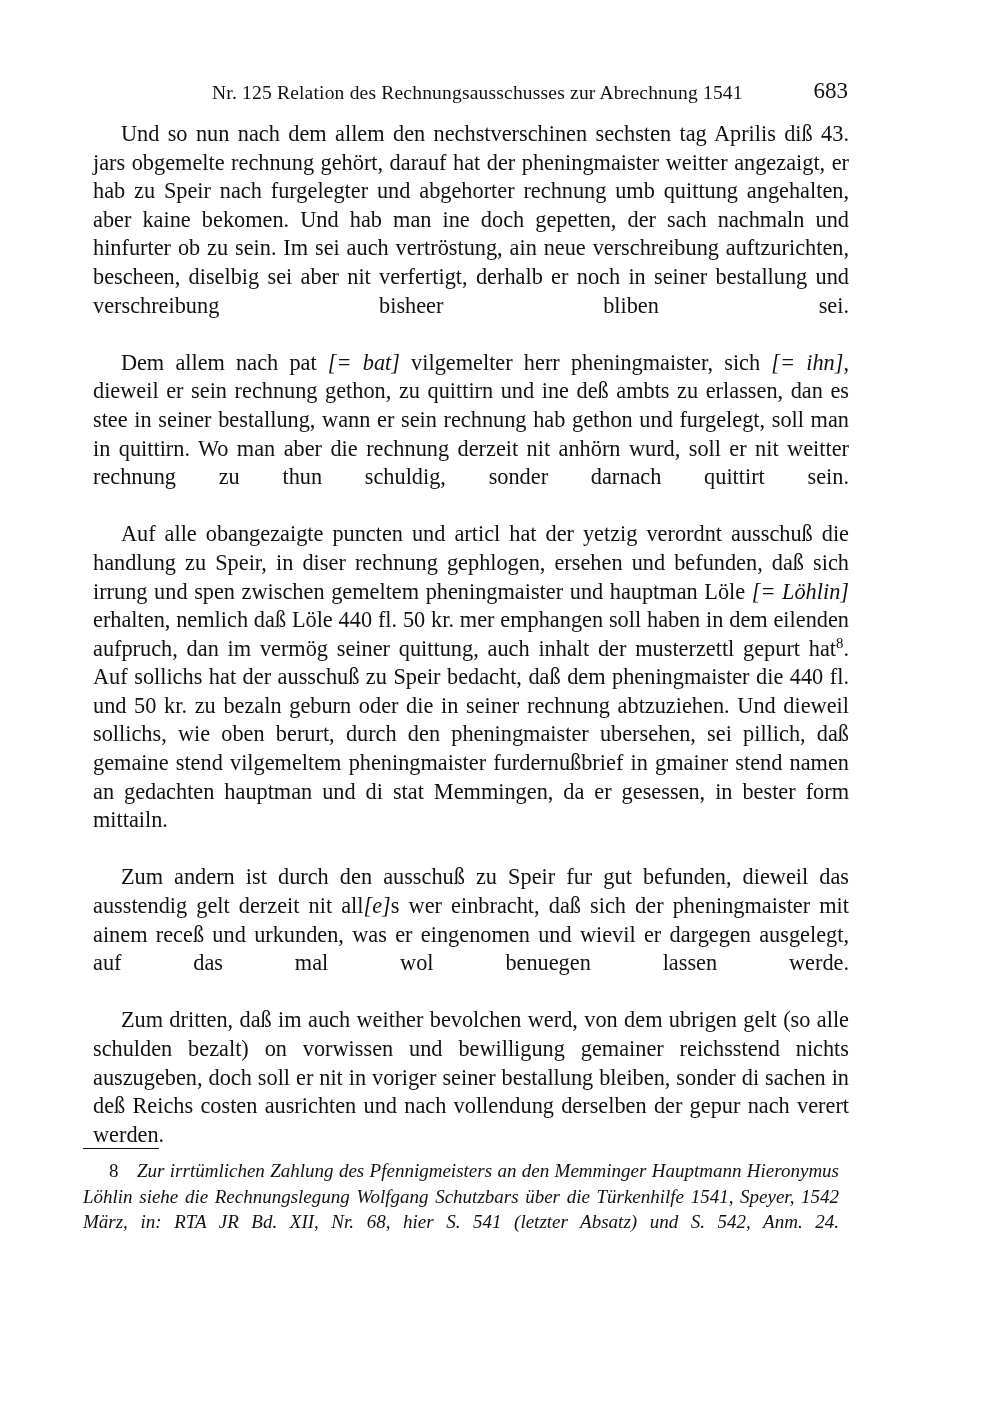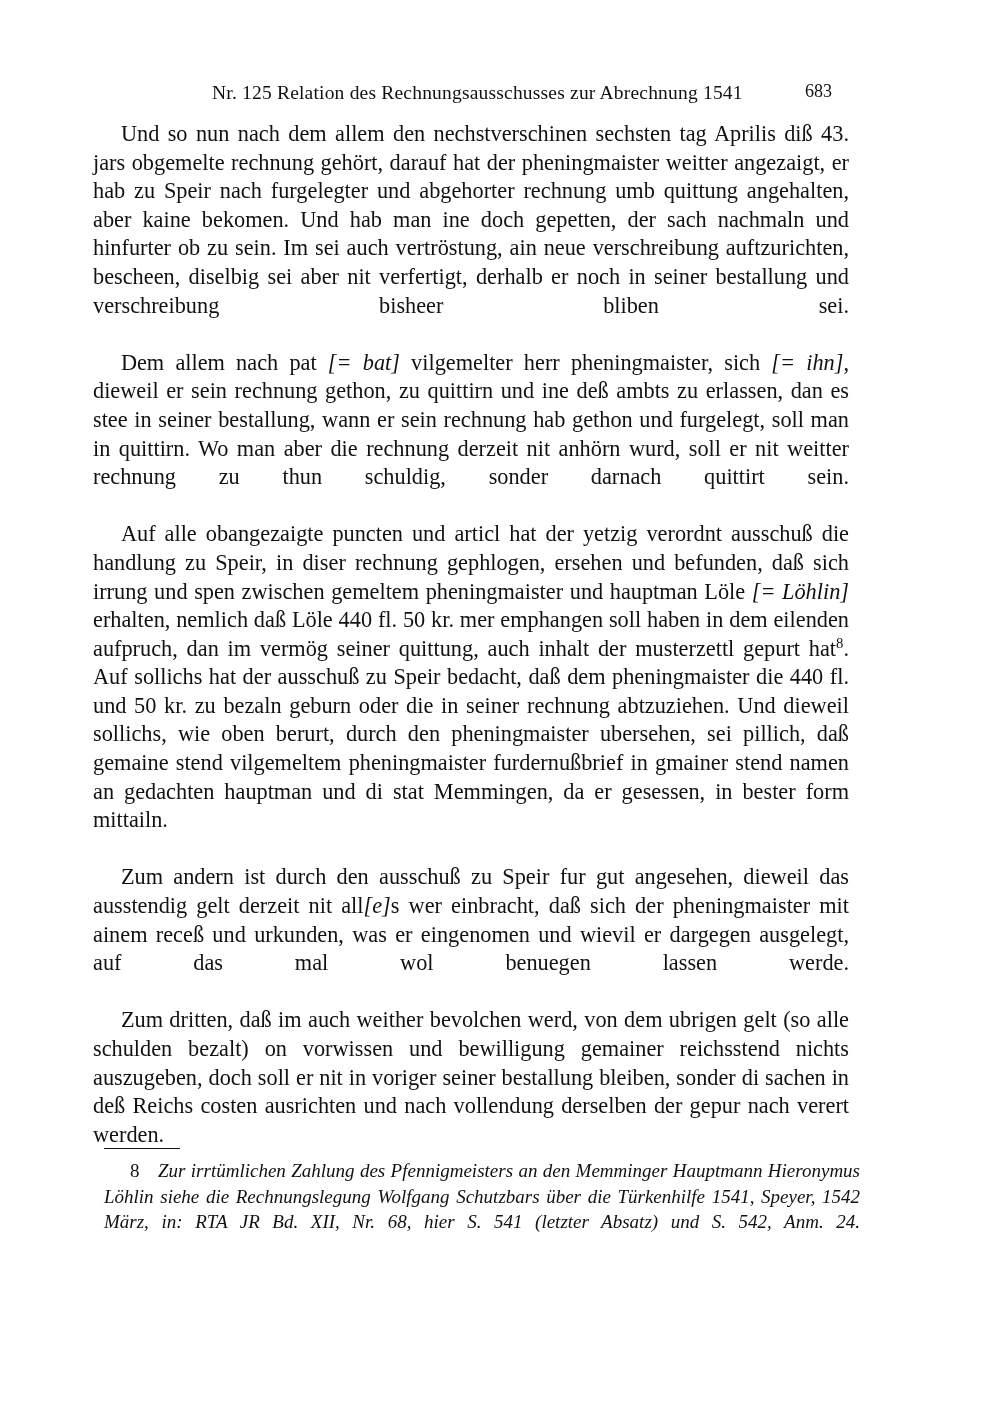--- a/index.html
+++ b/index.html
@@ -34,23 +34,23 @@
     white-space: nowrap;
   }
   .running-head .rh-title {
     position: absolute;
     left: 119px;
     top: 0;
     letter-spacing: 0.01em;
   }
   .running-head .rh-folio {
     position: absolute;
-    right: 16px;
+    right: 0;
     top: -2px;
-    font-size: 18px;
+    font-size: 23px;
     line-height: 26px;
   }
   .body-text {
     position: absolute;
     left: 93px;
     top: 120px;
     width: 756px;
     font-size: 22.3px;
     line-height: 28.6px;
     text-align: justify;
@@ -76,21 +76,21 @@
   }
   em, .ital {
   }
   sup.fn-ref {
     font-size: 0.66em;
     vertical-align: super;
     line-height: 0;
   }
   .footnote-block {
     position: absolute;
-    left: 104px;
+    left: 83px;
     top: 1148px;
     width: 756px;
   }
   .fn-rule {
     width: 76px;
     height: 1.4px;
     background: #111111;
     margin: 0 0 9px 0;
   }
   .footnote {
@@ -121,21 +121,21 @@
 
   <div class="running-head">
     <span class="rh-title">Nr. 125 Relation des Rechnungsausschusses zur Abrechnung 1541</span>
     <span class="rh-folio">683</span>
   </div>
 
   <div class="body-text">
     <p class="indent">Und so nun nach dem allem den nechstverschinen sechsten tag Aprilis diß 43. jars obgemelte rechnung gehört, darauf hat der pheningmaister weitter angezaigt, er hab zu Speir nach furgelegter und abgehorter rechnung umb quittung angehalten, aber kaine bekomen. Und hab man ine doch gepetten, der sach nachmaln und hinfurter ob zu sein. Im sei auch vertröstung, ain neue verschreibung auftzurichten, bescheen, diselbig sei aber nit verfertigt, derhalb er noch in seiner bestallung und verschreibung bisheer bliben sei.</p>
     <p class="indent"><span>Dem allem nach pat </span><em>[= bat]</em><span> vilgemelter herr pheningmaister, sich </span><em>[= ihn]</em><span>, dieweil er sein rechnung gethon, zu quittirn und ine deß ambts zu erlassen, dan es stee in seiner bestallung, wann er sein rechnung hab gethon und furgelegt, soll man in quittirn. Wo man aber die rechnung derzeit nit anhörn wurd, soll er nit weitter rechnung zu thun schuldig, sonder darnach quittirt sein.</span></p>
     <p class="indent"><span>Auf alle obangezaigte puncten und articl hat der yetzig verordnt ausschuß die handlung zu Speir, in diser rechnung gephlogen, ersehen und befunden, daß sich irrung und spen zwischen gemeltem pheningmaister und hauptman Löle </span><em>[= Löhlin]</em><span> erhalten, nemlich daß Löle 440 fl. 50 kr. mer emphangen soll haben in dem eilenden aufpruch, dan im vermög seiner quittung, auch inhalt der musterzettl gepurt hat</span><sup class="fn-ref">8</sup><span>. Auf sollichs hat der ausschuß zu Speir bedacht, daß dem pheningmaister die 440 fl. und 50 kr. zu bezaln geburn oder die in seiner rechnung abtzuziehen. Und dieweil sollichs, wie oben berurt, durch den pheningmaister ubersehen, sei pillich, daß gemaine stend vilgemeltem pheningmaister furdernußbrief in gmainer stend namen an gedachten hauptman und di stat Memmingen, da er gesessen, in bester form mittailn.</span></p>
-    <p class="indent"><span>Zum andern ist durch den ausschuß zu Speir fur gut angesehen, dieweil das ausstendig gelt derzeit nit all</span><em>[e]</em><span>s wer einbracht, daß sich der pheningmaister mit ainem receß und urkunden, was er eingenomen und wievil er dargegen ausgelegt, auf das mal wol benuegen lassen werde.</span></p>
+    <p class="indent"><span>Zum andern ist durch den ausschuß zu Speir fur gut befunden, dieweil das ausstendig gelt derzeit nit all</span><em>[e]</em><span>s wer einbracht, daß sich der pheningmaister mit ainem receß und urkunden, was er eingenomen und wievil er dargegen ausgelegt, auf das mal wol benuegen lassen werde.</span></p>
     <p class="indent">Zum dritten, daß im auch weither bevolchen werd, von dem ubrigen gelt (so alle schulden bezalt) on vorwissen und bewilligung gemainer reichsstend nichts auszugeben, doch soll er nit in voriger seiner bestallung bleiben, sonder di sachen in deß Reichs costen ausrichten und nach vollendung derselben der gepur nach verert werden.</p>
   </div>
 
   <div class="footnote-block">
     <div class="fn-rule"></div>
     <p class="footnote"><span class="fn-num">8</span><span>Zur irrtümlichen Zahlung des Pfennigmeisters an den Memminger Hauptmann Hieronymus Löhlin siehe die Rechnungslegung Wolfgang Schutzbars über die Türkenhilfe 1541, Speyer, 1542 März, in: RTA JR Bd. XII, Nr. 68, hier S. 541 (letzter Absatz) und S. 542, Anm. 24.</span></p>
   </div>
 
 </div>
 

